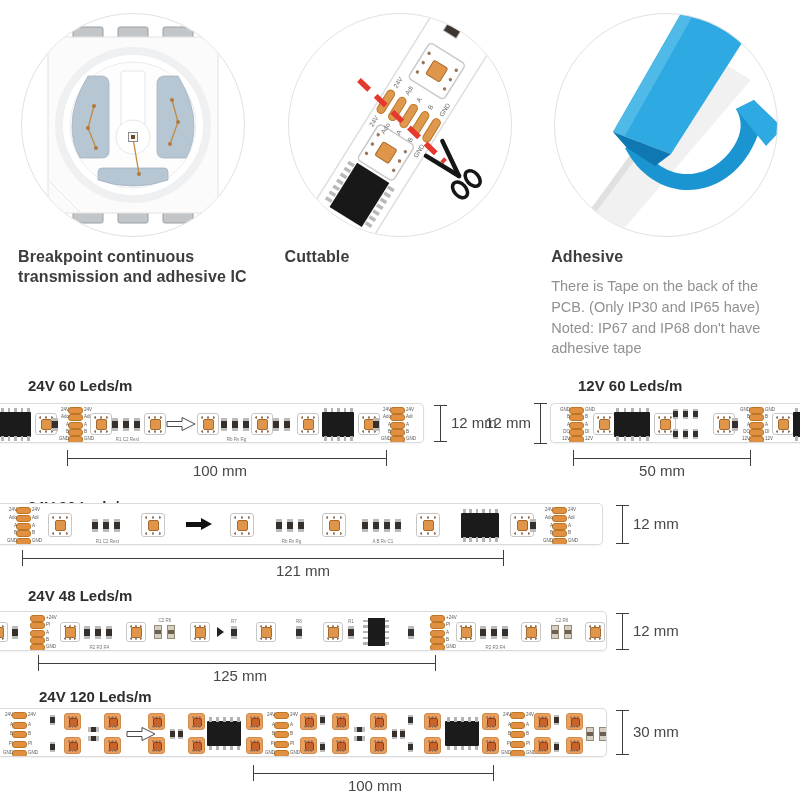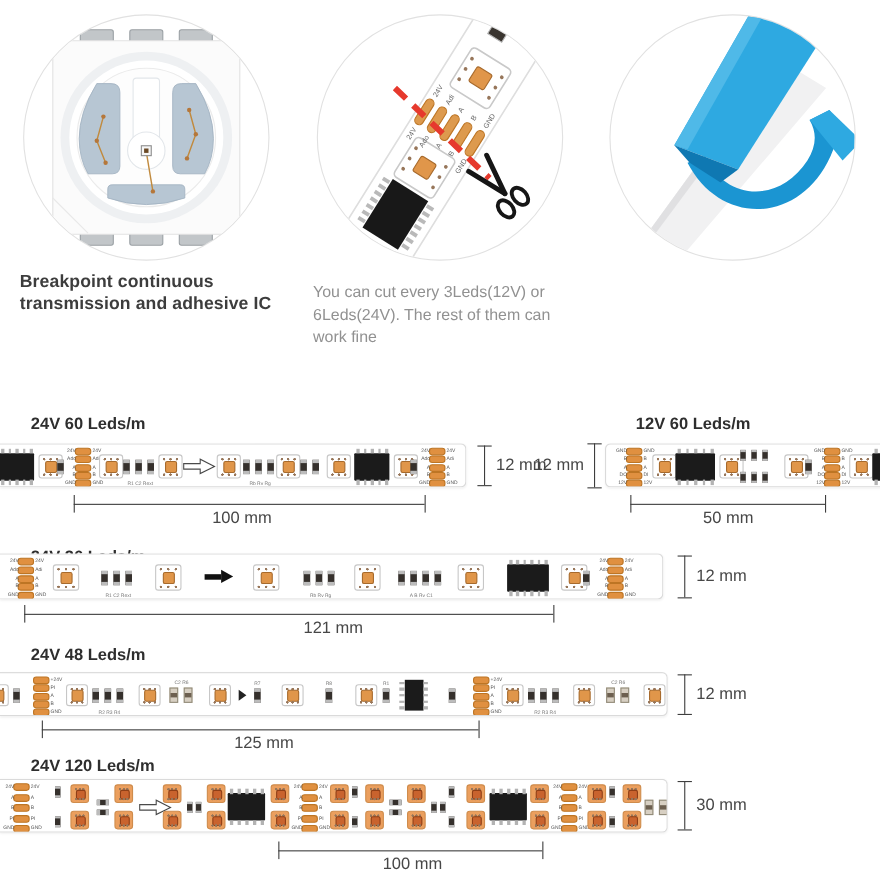--- a/index.html
+++ b/index.html
@@ -216,35 +216,39 @@
         <line x1="70" y1="66" x2="156" y2="148" stroke="#e6392d" stroke-width="5.5" stroke-dasharray="14 9"></line>
         <g transform="translate(170,162) rotate(48)">
           <line x1="0" y1="0" x2="-37" y2="-11" stroke="#161616" stroke-width="4.5" stroke-linecap="round"></line>
           <line x1="0" y1="0" x2="-37" y2="11" stroke="#161616" stroke-width="4.5" stroke-linecap="round"></line>
           <ellipse cx="11" cy="-8.5" rx="9" ry="6" fill="none" stroke="#161616" stroke-width="3.5"></ellipse>
           <ellipse cx="11" cy="8.5" rx="9" ry="6" fill="none" stroke="#161616" stroke-width="3.5"></ellipse>
         </g>
       </svg>
     </div>
     <div class="f-text">
-      <p class="f-body">You can cut every 3Leds(12V) or 6Leds(24V). The rest of them can work fine</p>
+      <h3 class="f-title">Cuttable</h3>
     </div>
   </div>
 
   <div class="feature">
     <div class="circle">
       <svg width="222" height="222" viewBox="0 0 222 222">
         <polygon points="14,225 150,38 196,66 60,225" fill="#f1f1f2"></polygon>
         <polygon points="14,225 150,38 157,42 21,225" fill="#e0e0e2"></polygon>
         <path d="M70 134 C 100 192, 172 190, 200 128 C 208 111, 208 98, 199 86 L 181 95 C 188 107, 187 119, 179 132 C 153 172, 104 168, 86 128 Z" fill="#1b95d2"></path>
         <polygon points="128,-4 208,-4 116,140 58,118" fill="#2ea9e1"></polygon>
         <polygon points="128,-4 141,-4 70,122 58,118" fill="#4fb9e8"></polygon>
         <polygon points="58,118 116,140 100,152 72,134" fill="#0f78b2"></polygon>
         <polygon points="181,95 199,86 228,114 211,132" fill="#2ea9e1"></polygon>
       </svg>
+    </div>
+    <div class="f-text">
+      <h3 class="f-title">Adhesive</h3>
+      <p class="f-body">There is Tape on the back of the PCB. (Only IP30 and IP65 have) Noted: IP67 and IP68 don't have adhesive tape</p>
     </div>
   </div>
 </div>
 
 <div id="strips">
     <div class="strip-title" style="left:28px;top:377px">24V 60 Leds/m</div>
     <div class="strip round-right" style="left:0px;top:403px;width:424px;height:40px">
       <div class="ic" style="left:-8px;top:3.5px;width:40px;height:33px">
         <span class="body"></span>
         <span class="pin" style="left:9.4px;top:0"></span>
@@ -639,21 +643,21 @@
       <div class="dline" style="left:38px;top:655px;width:1px;height:16px"></div>
       <div class="dline" style="left:435px;top:655px;width:1px;height:16px"></div>
       <div class="dim-label" style="left:240px;top:667px;transform:translateX(-50%)">125 mm</div>
     </div>
     <div>
       <div class="dline" style="left:622px;top:613px;width:1px;height:36px"></div>
       <div class="dline" style="left:616px;top:613px;width:13px;height:1px"></div>
       <div class="dline" style="left:616px;top:649px;width:13px;height:1px"></div>
       <div class="dim-label" style="left:633px;top:622px">12 mm</div>
     </div>
-    <div class="strip-title" style="left:28px;top:688px">24V 120 Leds/m</div>
+    <div class="strip-title" style="left:39px;top:688px">24V 120 Leds/m</div>
     <div class="strip round-right" style="left:0px;top:708px;width:607px;height:49px">
       <div class="padgrp" style="left:2px;width:36px">
         <i class="pad" style="top:3.0px"></i>
         <span class="plab l" style="top:3.0px">24V</span>
         <span class="plab r" style="top:3.0px">24V</span>
         <i class="pad" style="top:12.5px"></i>
         <span class="plab l" style="top:12.5px">A</span>
         <span class="plab r" style="top:12.5px">A</span>
         <i class="pad" style="top:22.0px"></i>
         <span class="plab l" style="top:22.0px">B</span>

